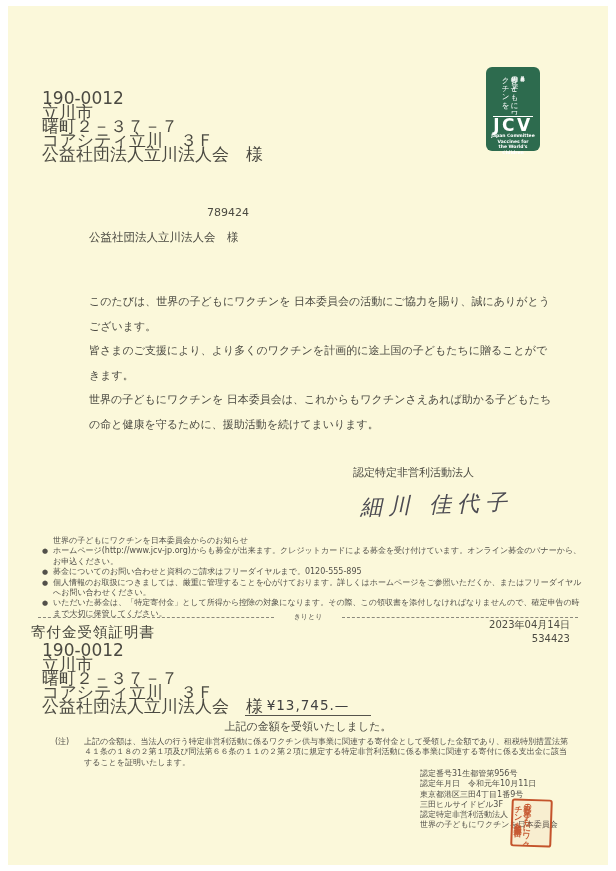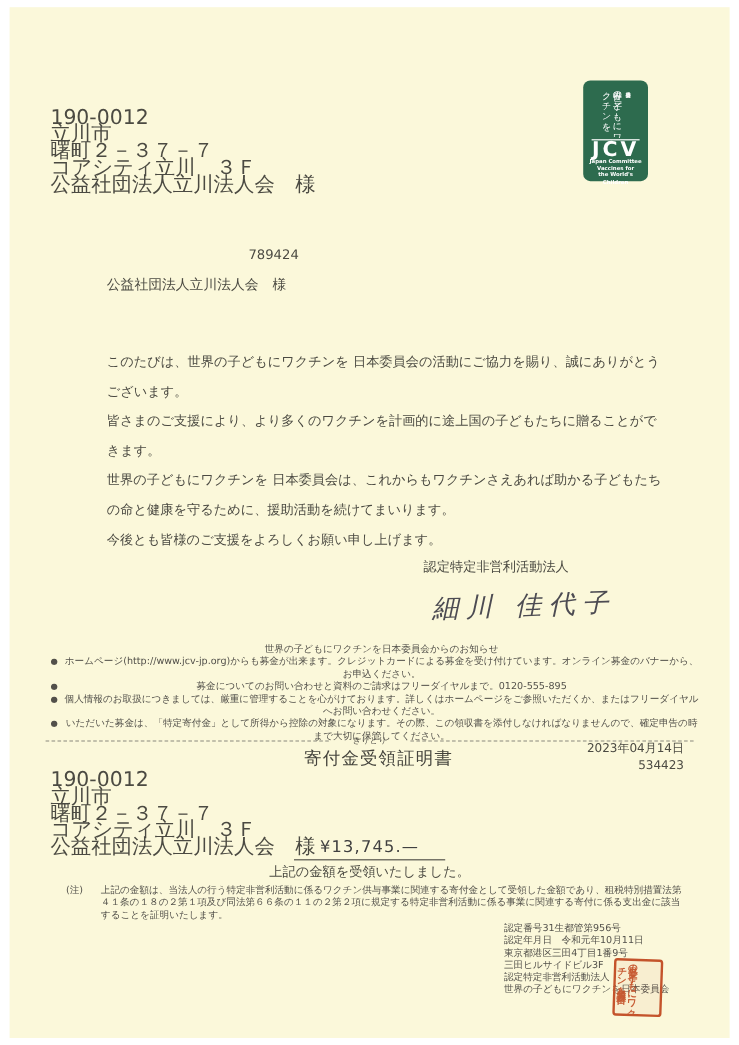--- a/index.html
+++ b/index.html
@@ -25,32 +25,32 @@
   .ref-number { left:207px; top:206px; font-size:11px; }
   .salutation { left:89px; top:230px; font-size:11.5px; white-space:nowrap; }
 
   .body-text { left:89px; top:255px; width:520px; font-size:11px; line-height:24.6px;margin-top:35px; }
   .body-text div { white-space:nowrap; }
 
   .sig-block { left:353px; top:466px; font-size:11px; line-height:14.5px; white-space:nowrap; }
   .sig-name { left:360px; top:490px; font-size:22px; font-family:"DejaVu Serif", serif; font-style:italic; letter-spacing:6px; color:#4c4b52; transform:rotate(-2deg); white-space:nowrap; }
 
   
-  .notice { left:42px; top:536px; width:541px; font-size:8px; line-height:10.4px; color:#52504a;text-align:center; }
+  .notice { left:42px; top:536px; width:541px; font-size:8px; line-height:10.4px; color:#52504a; }
   .notice-heading { padding-left:11px; }
   .notice-item { position:relative; padding-left:11px; }
   .notice-bullet { position:absolute; left:0; top:0; font-size:7px; }
 
   
   .cutline { left:38px; right:38px; top:612px; display:flex; align-items:center; color:#6d6b60; }
   .cut-dash { flex:1; border-top:1px dashed #8a887c; }
   .cut-label { font-size:7px; margin:0 20px; color:#52504a; }
 
   
-  .receipt-title { left:0; right:16px; top:623px; text-align:center; font-size:14.5px; letter-spacing:1px; color:#44433c;padding-left:31px; }
+  .receipt-title { left:0; right:16px; top:623px; font-size:14.5px; letter-spacing:1px; color:#44433c;padding-left:31px; }
   .receipt-meta { right:46px; top:618px; text-align:right; font-size:10px; line-height:13.5px; }
   .addr-receipt { left:42px; top:643px; }
   .amount-row { left:0; right:0; top:695px; text-align:center; }
   .amount { display:inline-block; font-size:13.5px; letter-spacing:1px; border-bottom:1.5px solid #55544c; padding:0 22px 2px; color:#404040; }
   .confirmation { left:0; right:0; top:719px; text-align:center; font-size:11px; }
 
   .footnote { left:55px; top:737px; width:515px; display:flex; font-size:8px; line-height:10.4px; color:#52504a; }
   .footnote-label { width:20px; flex:none; margin-right:9px; }
 
   .issuer { left:420px; top:769px; font-size:8px; line-height:10.3px; white-space:nowrap; color:#52504a; }
@@ -89,21 +89,20 @@
   <div class="abs ref-number">789424</div>
   <div class="abs salutation">公益社団法人立川法人会　様</div>
 
   <div class="abs body-text">
     <div>このたびは、世界の子どもにワクチンを 日本委員会の活動にご協力を賜り、誠にありがとう</div>
     <div>ございます。</div>
     <div>皆さまのご支援により、より多くのワクチンを計画的に途上国の子どもたちに贈ることがで</div>
     <div>きます。</div>
     <div>世界の子どもにワクチンを 日本委員会は、これからもワクチンさえあれば助かる子どもたち</div>
     <div>の命と健康を守るために、援助活動を続けてまいります。</div>
-    <div>今後とも皆様のご支援をよろしくお願い申し上げます。</div>
   </div>
 
   <div class="abs sig-block">
     <div>認定特定非営利活動法人</div>
   </div>
   <div class="abs sig-name">細川 佳代子</div>
 
   <div class="abs notice">
     <div class="notice-heading">世界の子どもにワクチンを日本委員会からのお知らせ</div>
     <div class="notice-item">

